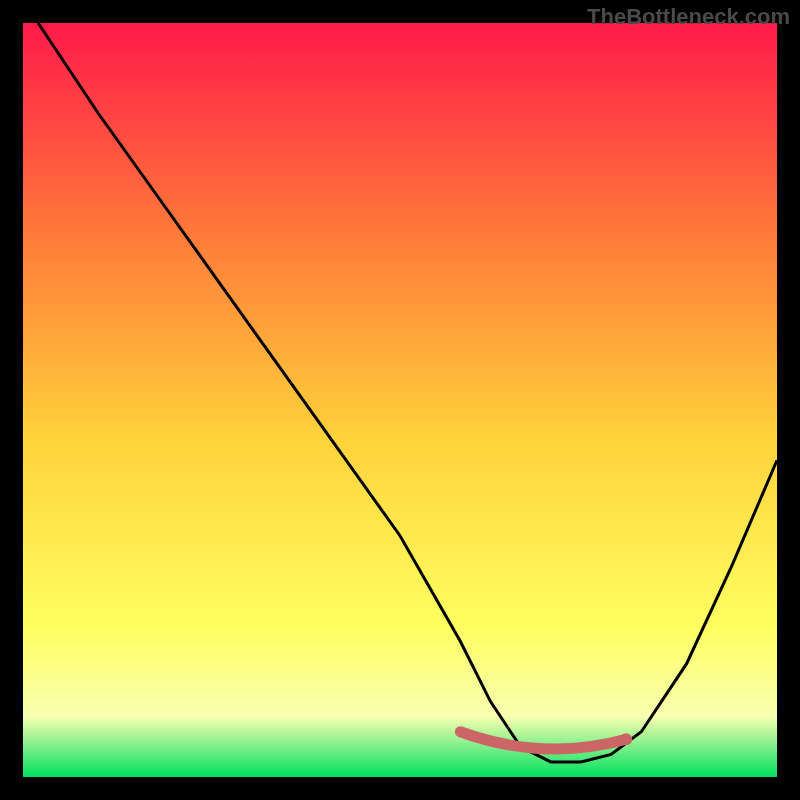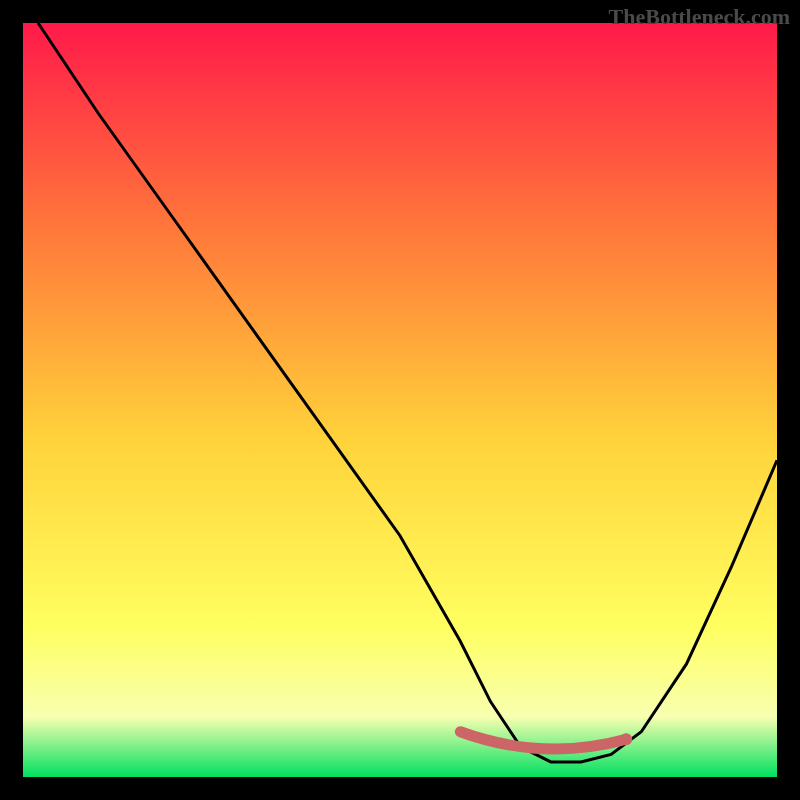--- a/index.html
+++ b/index.html
@@ -3,21 +3,21 @@
 <meta charset="utf-8">
 <style>
   * { margin: 0; padding: 0; box-sizing: border-box; }
   html, body { width: 800px; height: 800px; background: #000; overflow: hidden; }
   .container { position: relative; width: 800px; height: 800px; background: #000; }
   .watermark {
     position: absolute;
     top: 4px;
     right: 10px;
     color: #4a4a4a;
-    font-family: Liberation Serif, serif;
+    font-family: Liberation Sans, sans-serif;
     font-size: 22px;
     font-weight: bold;
     z-index: 10;
   }
   .plot-area {
     position: absolute;
     left: 23px;
     top: 23px;
     width: 754px;
     height: 754px;

